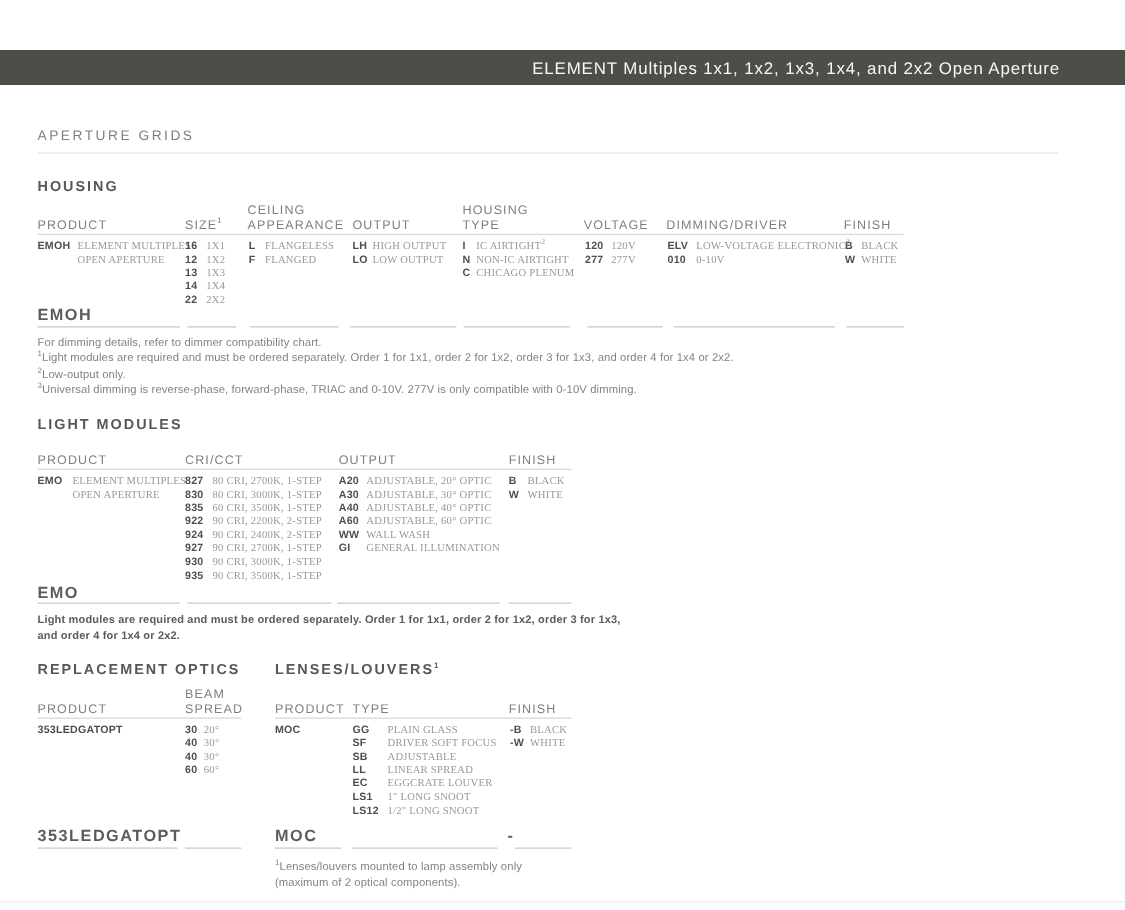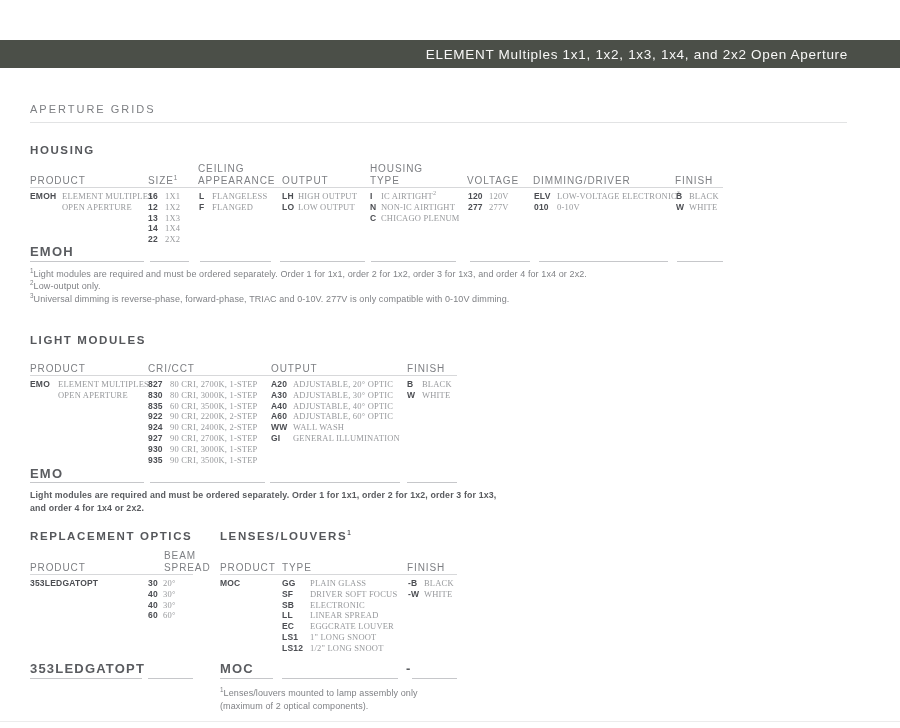--- a/index.html
+++ b/index.html
@@ -161,20 +161,21 @@
 <div class="abs blank" style="left:30px;top:261px;width:114px"></div>
 <div class="abs blank" style="left:150px;top:261px;width:39px"></div>
 <div class="abs blank" style="left:200px;top:261px;width:71px"></div>
 <div class="abs blank" style="left:280px;top:261px;width:85px"></div>
 <div class="abs blank" style="left:371px;top:261px;width:85px"></div>
 <div class="abs blank" style="left:470px;top:261px;width:60px"></div>
 <div class="abs blank" style="left:539px;top:261px;width:129px"></div>
 <div class="abs blank" style="left:677px;top:261px;width:46px"></div>
 
 <div class="abs footnote" style="left:30px;top:268px">
+  <div>For dimming details, refer to dimmer compatibility chart.</div>
   <div><sup>1</sup><span>Light modules are required and must be ordered separately. Order 1 for 1x1, order 2 for 1x2, order 3 for 1x3, and order 4 for 1x4 or 2x2.</span></div>
   <div><sup>2</sup><span>Low-output only.</span></div>
   <div><sup>3</sup><span>Universal dimming is reverse-phase, forward-phase, TRIAC and 0-10V. 277V is only compatible with 0-10V dimming.</span></div>
 </div>
 
 <div class="abs section-title" style="left:30px;top:334px">LIGHT MODULES</div>
 
 <div class="abs col-header" style="left:30px;top:363px">PRODUCT</div>
 <div class="abs col-header" style="left:148px;top:363px">CRI/CCT</div>
 <div class="abs col-header" style="left:271px;top:363px">OUTPUT</div>
@@ -266,21 +267,21 @@
 <div class="abs blank" style="left:30px;top:482px;width:114px"></div>
 <div class="abs blank" style="left:150px;top:482px;width:115px"></div>
 <div class="abs blank" style="left:270px;top:482px;width:130px"></div>
 <div class="abs blank" style="left:407px;top:482px;width:50px"></div>
 
 <div class="abs note-strong" style="left:30px;top:489px;width:470px">Light modules are required and must be ordered separately. Order 1 for 1x1, order 2 for 1x2, order 3 for 1x3, and order 4 for 1x4 or 2x2.</div>
 
 <div class="abs section-title" style="left:30px;top:530px">REPLACEMENT OPTICS</div>
 
 <div class="abs col-header" style="left:30px;top:562px">PRODUCT</div>
-<div class="abs col-header" style="left:164px;top:550px">
+<div class="abs col-header" style="left:148px;top:550px">
   <span class="block">BEAM</span>
   <span class="block">SPREAD</span>
 </div>
 <div class="abs rule" style="left:30px;top:574px;width:163px"></div>
 
 <div class="abs data" style="left:30px;top:578px">
   <span class="code" style="flex:none">353LEDGATOPT</span>
 </div>
 <div class="abs data" style="left:148px;top:578px;--cw:15px">
   <div class="row">
@@ -316,21 +317,21 @@
   <div class="row">
       <span class="code">GG</span>
       <span class="desc">PLAIN GLASS</span>
     </div>
   <div class="row">
       <span class="code">SF</span>
       <span class="desc">DRIVER SOFT FOCUS</span>
     </div>
   <div class="row">
       <span class="code">SB</span>
-      <span class="desc">ELECTRONIC</span>
+      <span class="desc">ADJUSTABLE</span>
     </div>
   <div class="row">
       <span class="code">LL</span>
       <span class="desc">LINEAR SPREAD</span>
     </div>
   <div class="row">
       <span class="code">EC</span>
       <span class="desc">EGGCRATE LOUVER</span>
     </div>
   <div class="row">

